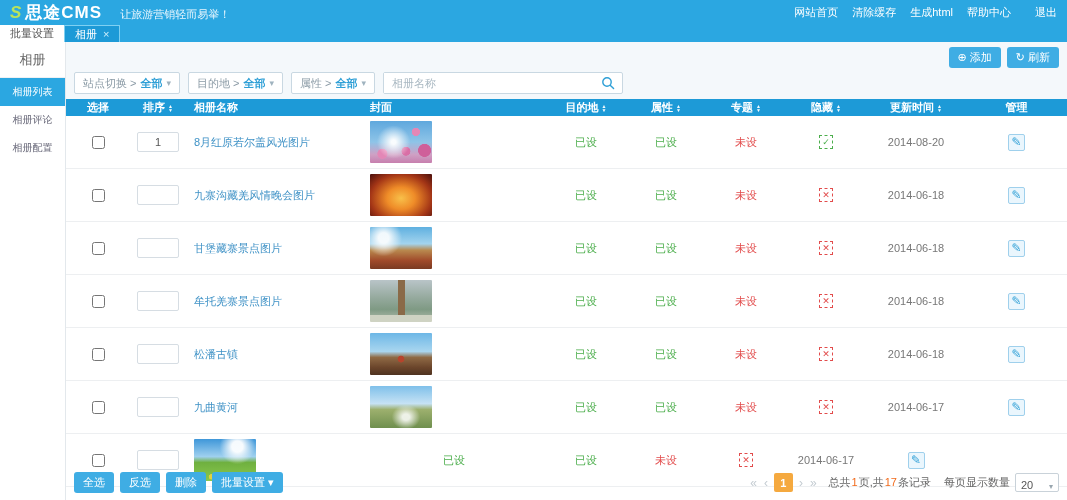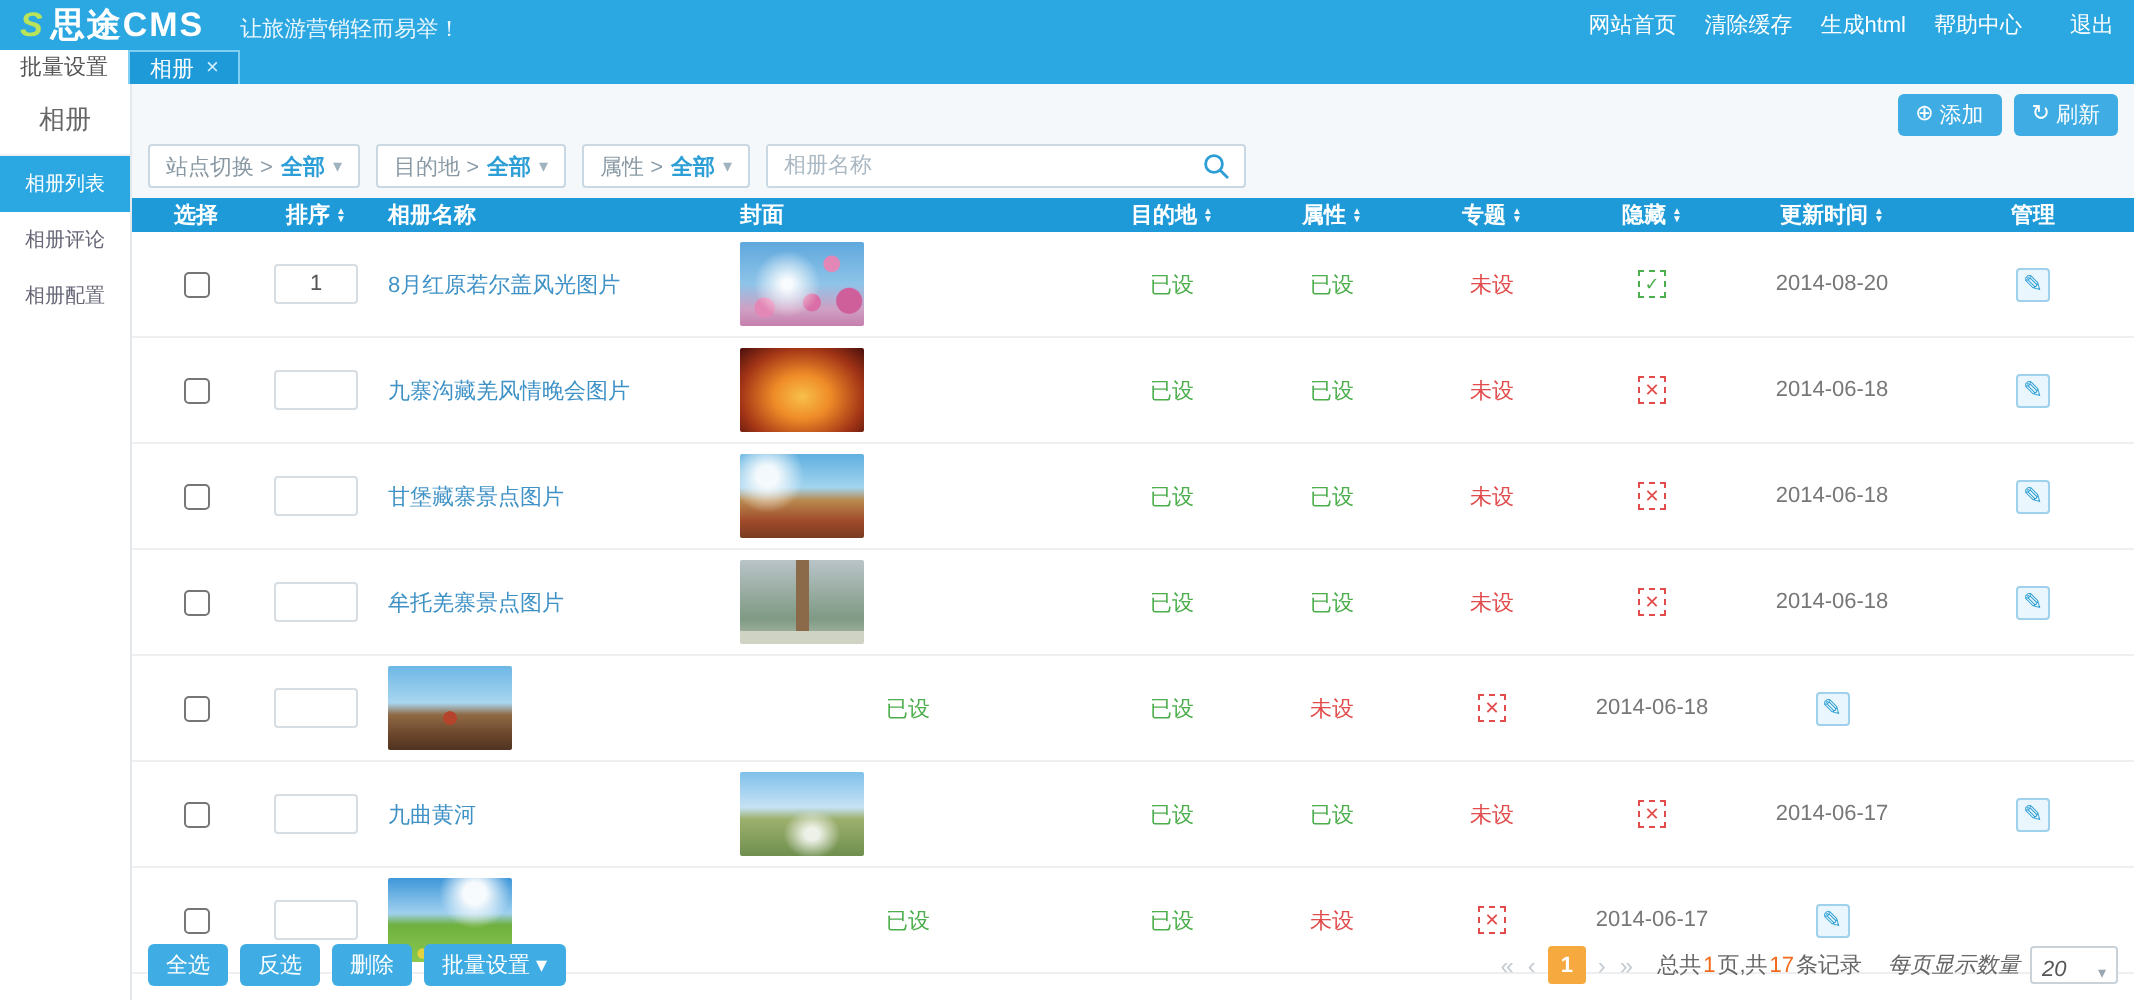--- a/index.html
+++ b/index.html
@@ -99,21 +99,21 @@
     linear-gradient(180deg,#3F97D9 0%,#9FD0EF 42%,#6FB03F 56%,#8AC84E 100%); }
 
   
   .footerbar { flex:0 0 auto; display:flex; align-items:center; padding:5px 8px 7px; }
   .foot-left { display:flex; gap:6px; }
   .foot-right { margin-left:auto; display:flex; align-items:center; gap:5px; font-size:11px; color:#666; }
   .pg-arrow { color:#C3CBD1; font-size:12px; cursor:pointer; padding:0 1px; }
   .pg-num { background:#F5A93F; color:#fff; min-width:19px; height:19px; border-radius:2px; font-size:11px; font-weight:bold; display:flex; align-items:center; justify-content:center; cursor:pointer; }
   .summary { margin:0 8px 0 6px; }
   .num-orange { color:#F26A1B; padding:0 1px; }
-  .per-page { display:flex; align-items:center; gap:5px;font-style:italic; }
+  .per-page { display:flex; align-items:center; gap:5px; }
   .pp-select { border:1px solid #C9D2D9; background:#fff; border-radius:2px; height:19px; min-width:44px; padding:0 5px; display:flex; align-items:flex-end; justify-content:space-between; gap:6px; font-size:11px; color:#555; cursor:pointer; }
   .pp-select .caret { color:#99A6AF; font-size:8px; }
 </style>
 </head>
 <body>
 
 <div class="page">
 
   <header class="topbar">
     <div class="brand">
@@ -382,20 +382,23 @@
         </div>
 
         <div class="trow grid">
           <div class="td">
               <input type="checkbox" style="">
             </div>
           <div class="td">
               <input class="order-input" type="text" value="" style="">
             </div>
           <div class="td left">
+              <a class="name-link">松潘古镇</a>
+            </div>
+          <div class="td left">
               <div class="cover cv5"></div>
             </div>
           <div class="td">
               <span class="set">已设</span>
             </div>
           <div class="td">
               <span class="set">已设</span>
             </div>
           <div class="td">
               <span class="unset">未设</span>

